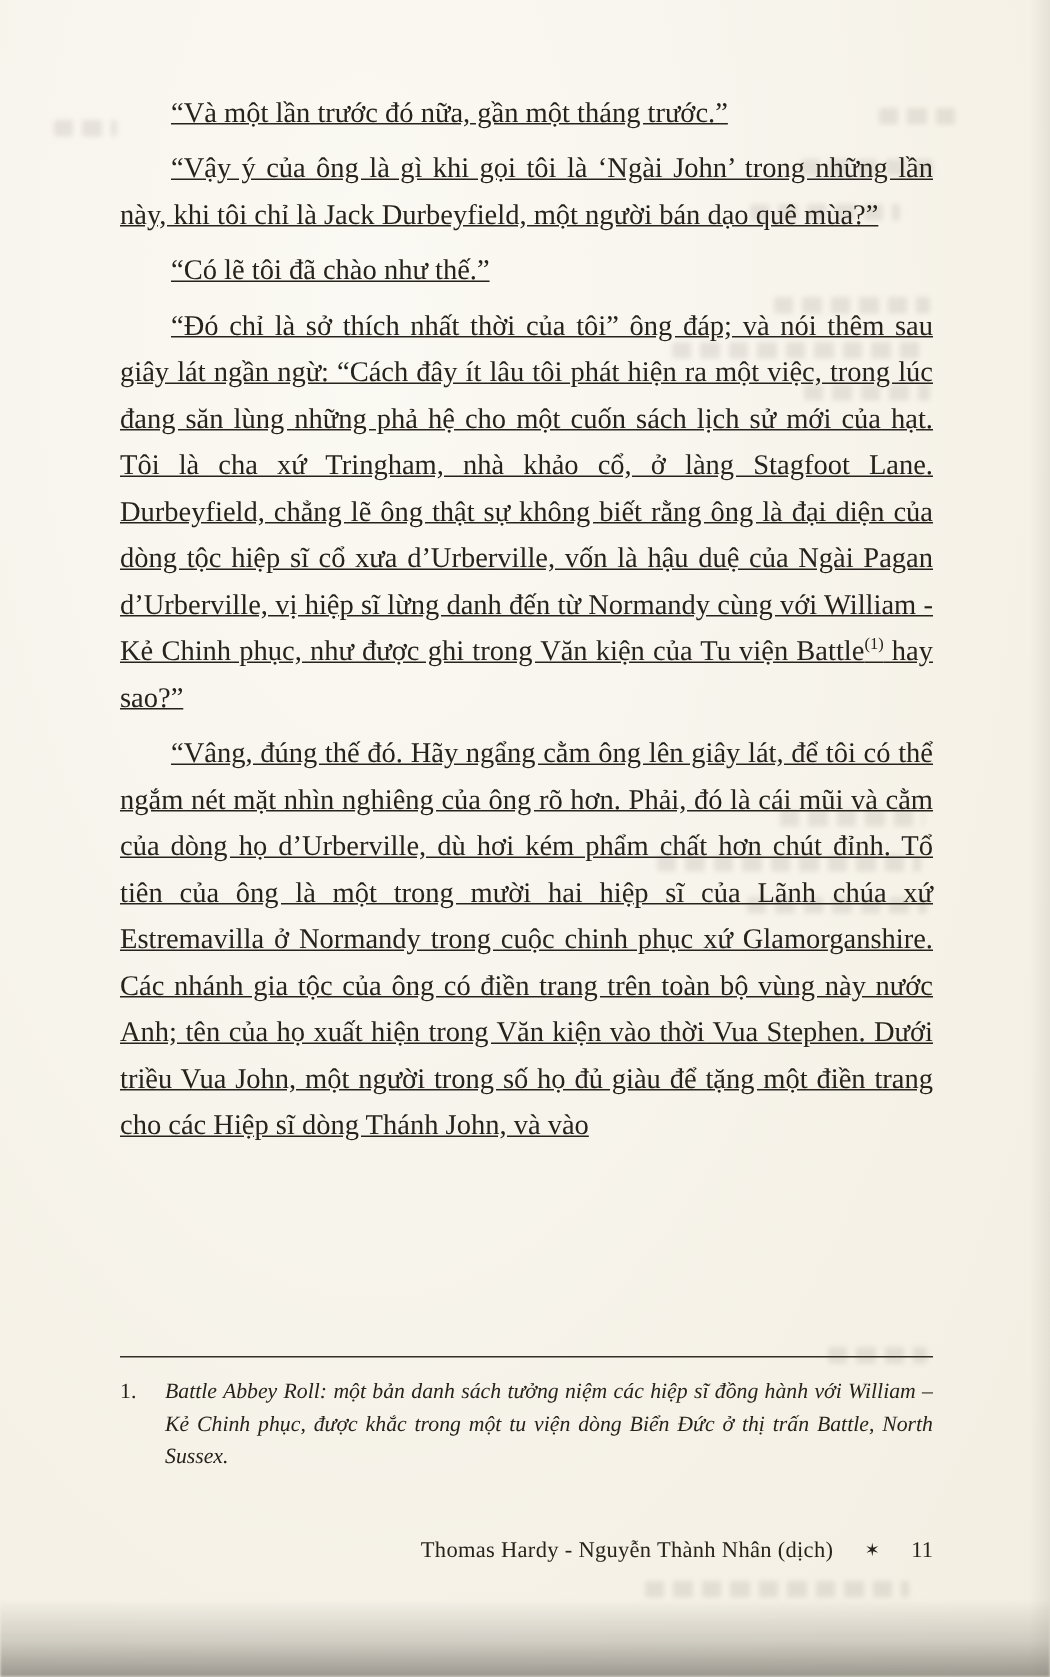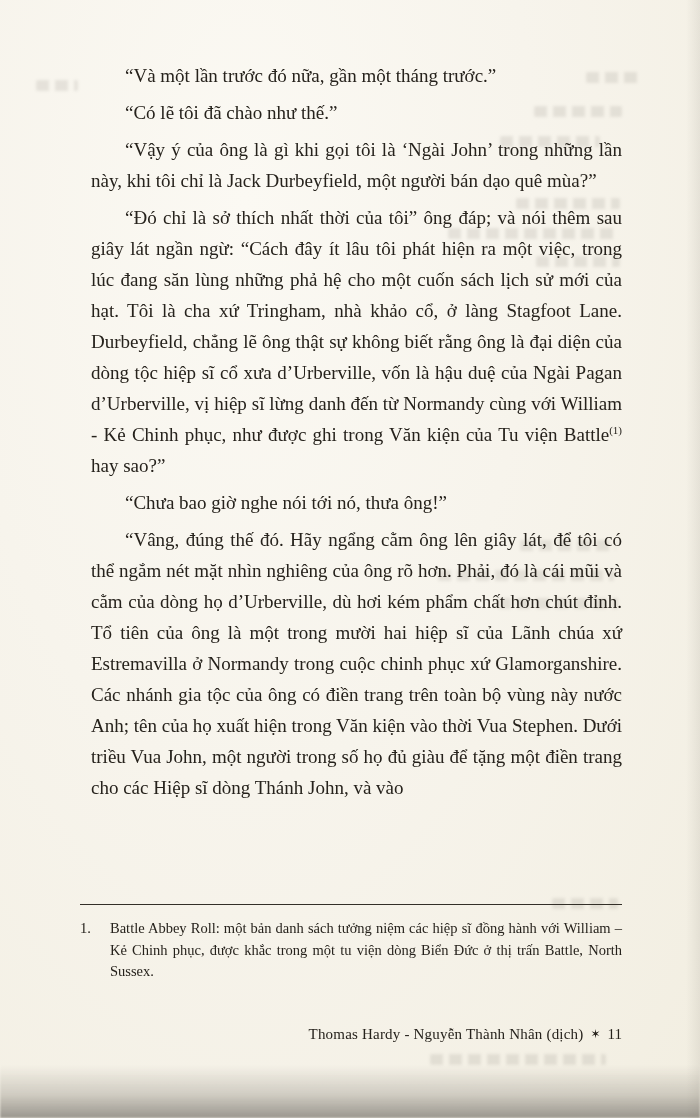--- a/index.html
+++ b/index.html
@@ -19,26 +19,27 @@
     font-family: "Liberation Serif", "DejaVu Serif", serif;
   }
   
   .text-block {
     position: absolute;
     left: 80px;
     right: 78px;
     top: 60px;
   }
   .para {
-    margin: 0 0 6px 11px;
+    margin: 0 0 6px 0;
     font-size: 19px;
     line-height: 31px;
     text-align: justify;
     text-indent: 34px;
     color: #26221c;
+    text-decoration: underline;
   }
   .fnref {
     font-size: 11px;
     line-height: 0;
     vertical-align: super;
   }
   
   .footnote-area {
     position: absolute;
     left: 80px;
@@ -56,29 +57,30 @@
     font-size: 14.5px;
     line-height: 21.5px;
   }
   .fn-num {
     width: 30px;
     flex: 0 0 30px;
   }
   .fn-text {
     flex: 1;
     text-align: justify;
+    font-style: italic;
   }
   
   .page-footer {
     position: absolute;
     right: 78px;
     top: 1026px;
     display: flex;
     align-items: baseline;
-    gap: 7px;
+    gap: 21px;
     white-space: nowrap;
   }
   .credit {
     font-size: 15px;
     letter-spacing: 0.2px;
   }
   .star {
     font-size: 12px;
     position: relative;
     top: -1px;
@@ -133,24 +135,23 @@
   <div class="bleed" style="left:448px; top:228px;  width:168px;"></div>
   <div class="bleed" style="left:536px; top:256px;  width:84px;"></div>
   <div class="bleed" style="left:520px; top:540px;  width:96px;"></div>
   <div class="bleed" style="left:438px; top:570px;  width:176px;"></div>
   <div class="bleed" style="left:498px; top:598px;  width:120px;"></div>
   <div class="bleed" style="left:552px; top:898px;  width:66px;"></div>
   <div class="bleed" style="left:430px; top:1054px; width:176px;"></div>
 
   <main class="text-block">
     <p class="para">“Và một lần trước đó nữa, gần một tháng trước.”</p>
+    <p class="para">“Vậy ý của ông là gì khi gọi tôi là ‘Ngài John’ trong những lần này, khi tôi chỉ là Jack Durbeyfield, một người bán dạo quê mùa?”</p>
     <p class="para">“Có lẽ tôi đã chào như thế.”</p>
-    <p class="para">“Vậy ý của ông là gì khi gọi tôi là ‘Ngài John’ trong những lần này, khi tôi chỉ là Jack Durbeyfield, một người bán dạo quê mùa?”</p>
     <p class="para"><span>“Đó chỉ là sở thích nhất thời của tôi” ông đáp; và nói thêm sau giây lát ngần ngừ: “Cách đây ít lâu tôi phát hiện ra một việc, trong lúc đang săn lùng những phả hệ cho một cuốn sách lịch sử mới của hạt. Tôi là cha xứ Tringham, nhà khảo cổ, ở làng Stagfoot Lane. Durbeyfield, chẳng lẽ ông thật sự không biết rằng ông là đại diện của dòng tộc hiệp sĩ cổ xưa d’Urberville, vốn là hậu duệ của Ngài Pagan d’Urberville, vị hiệp sĩ lừng danh đến từ Normandy cùng với William - Kẻ Chinh phục, như được ghi trong Văn kiện của Tu viện Battle</span><sup class="fnref">(1)</sup><span> hay sao?”</span></p>
-    <p class="para">“Chưa bao giờ nghe nói tới nó, thưa ông!”</p>
     <p class="para">“Vâng, đúng thế đó. Hãy ngẩng cằm ông lên giây lát, để tôi có thể ngắm nét mặt nhìn nghiêng của ông rõ hơn. Phải, đó là cái mũi và cằm của dòng họ d’Urberville, dù hơi kém phẩm chất hơn chút đỉnh. Tổ tiên của ông là một trong mười hai hiệp sĩ của Lãnh chúa xứ Estremavilla ở Normandy trong cuộc chinh phục xứ Glamorganshire. Các nhánh gia tộc của ông có điền trang trên toàn bộ vùng này nước Anh; tên của họ xuất hiện trong Văn kiện vào thời Vua Stephen. Dưới triều Vua John, một người trong số họ đủ giàu để tặng một điền trang cho các Hiệp sĩ dòng Thánh John, và vào</p>
   </main>
 
   <section class="footnote-area">
     <hr class="fn-rule">
     <div class="footnote">
       <span class="fn-num">1.</span>
       <span class="fn-text">Battle Abbey Roll: một bản danh sách tưởng niệm các hiệp sĩ đồng hành với William – Kẻ Chinh phục, được khắc trong một tu viện dòng Biển Đức ở thị trấn Battle, North Sussex.</span>
     </div>
   </section>

